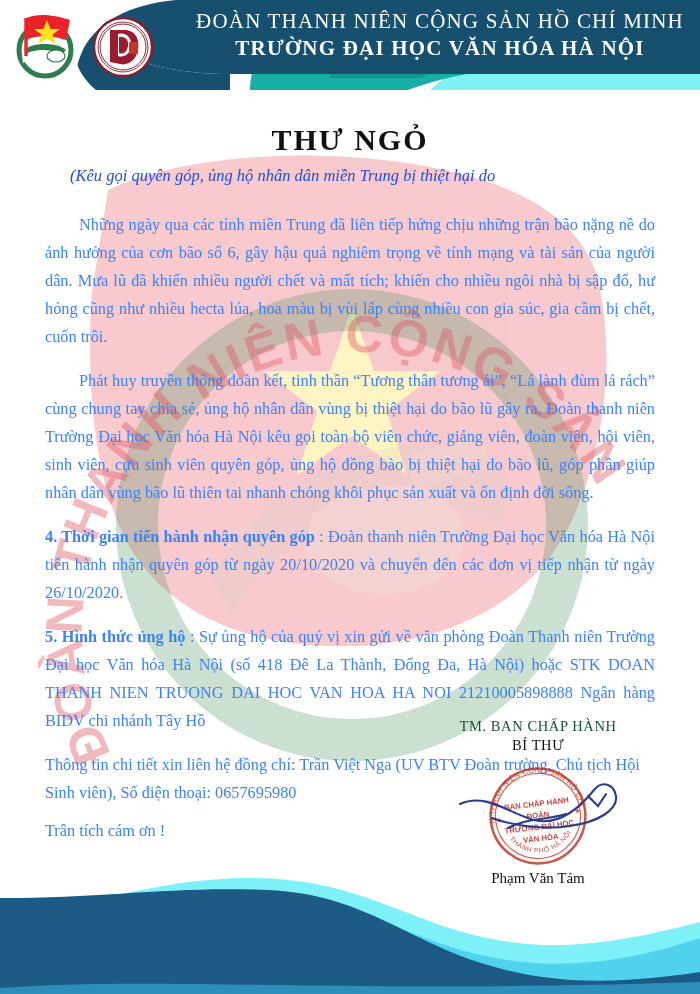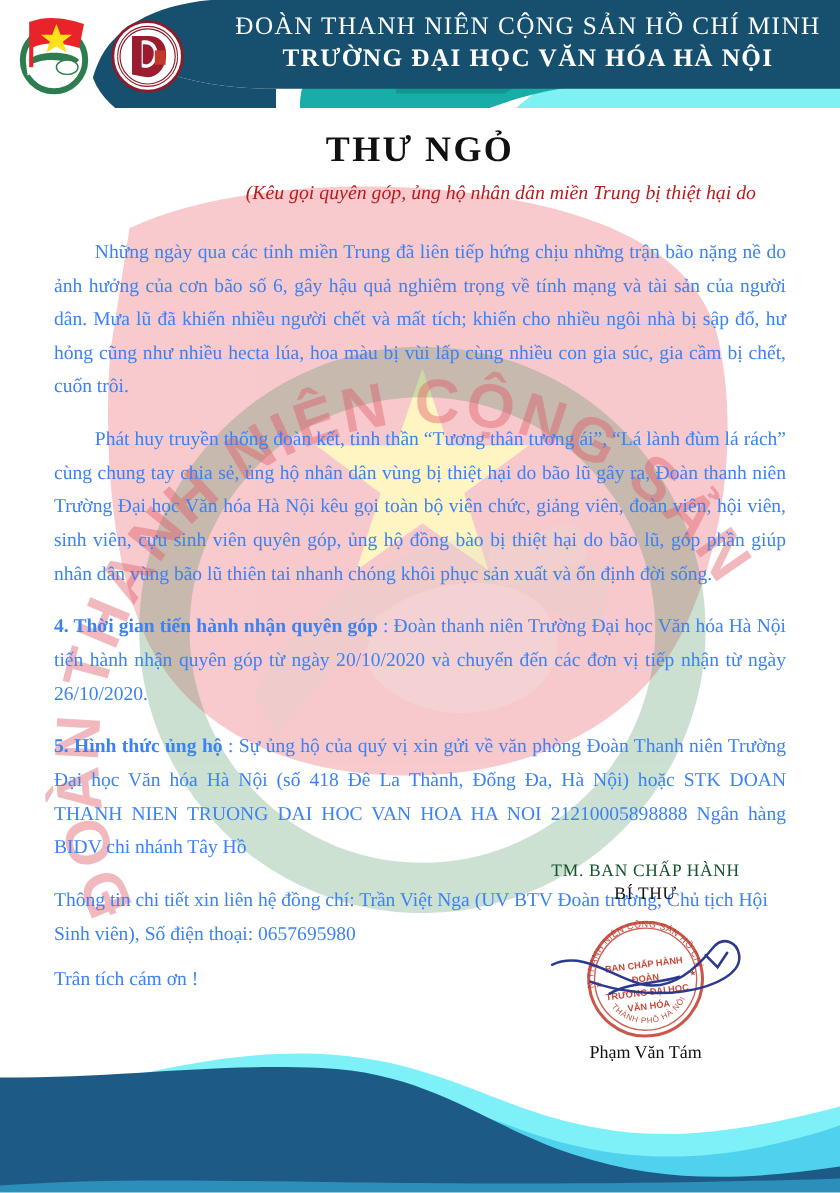--- a/index.html
+++ b/index.html
@@ -62,30 +62,30 @@
     position:absolute;
     left:0; top:90px;
     width:700px;
     z-index:2;
   }
   .doc-title{
     text-align:center;
     font-size:30px;
     font-weight:bold;
     letter-spacing:2px;
-    margin:18px 0 6px 0;
+    margin:33px 0 6px 0;
     color:#111;
     font-family:"Liberation Serif", serif;
   }
   .doc-subtitle{
-    text-align:right;
+    text-align:left;
     font-style:italic;
     font-size:16.5px;
     line-height:1.55;
-    color:#b91c1c;
+    color:#1d4ed8;
     margin:0 70px 0 70px;
   }
 
   .body-wrap{
     margin:22px 45px 0 45px;
     color:#3b82f6;
   }
   p.para{
     margin:0 0 16px 0;
     text-align:justify;

